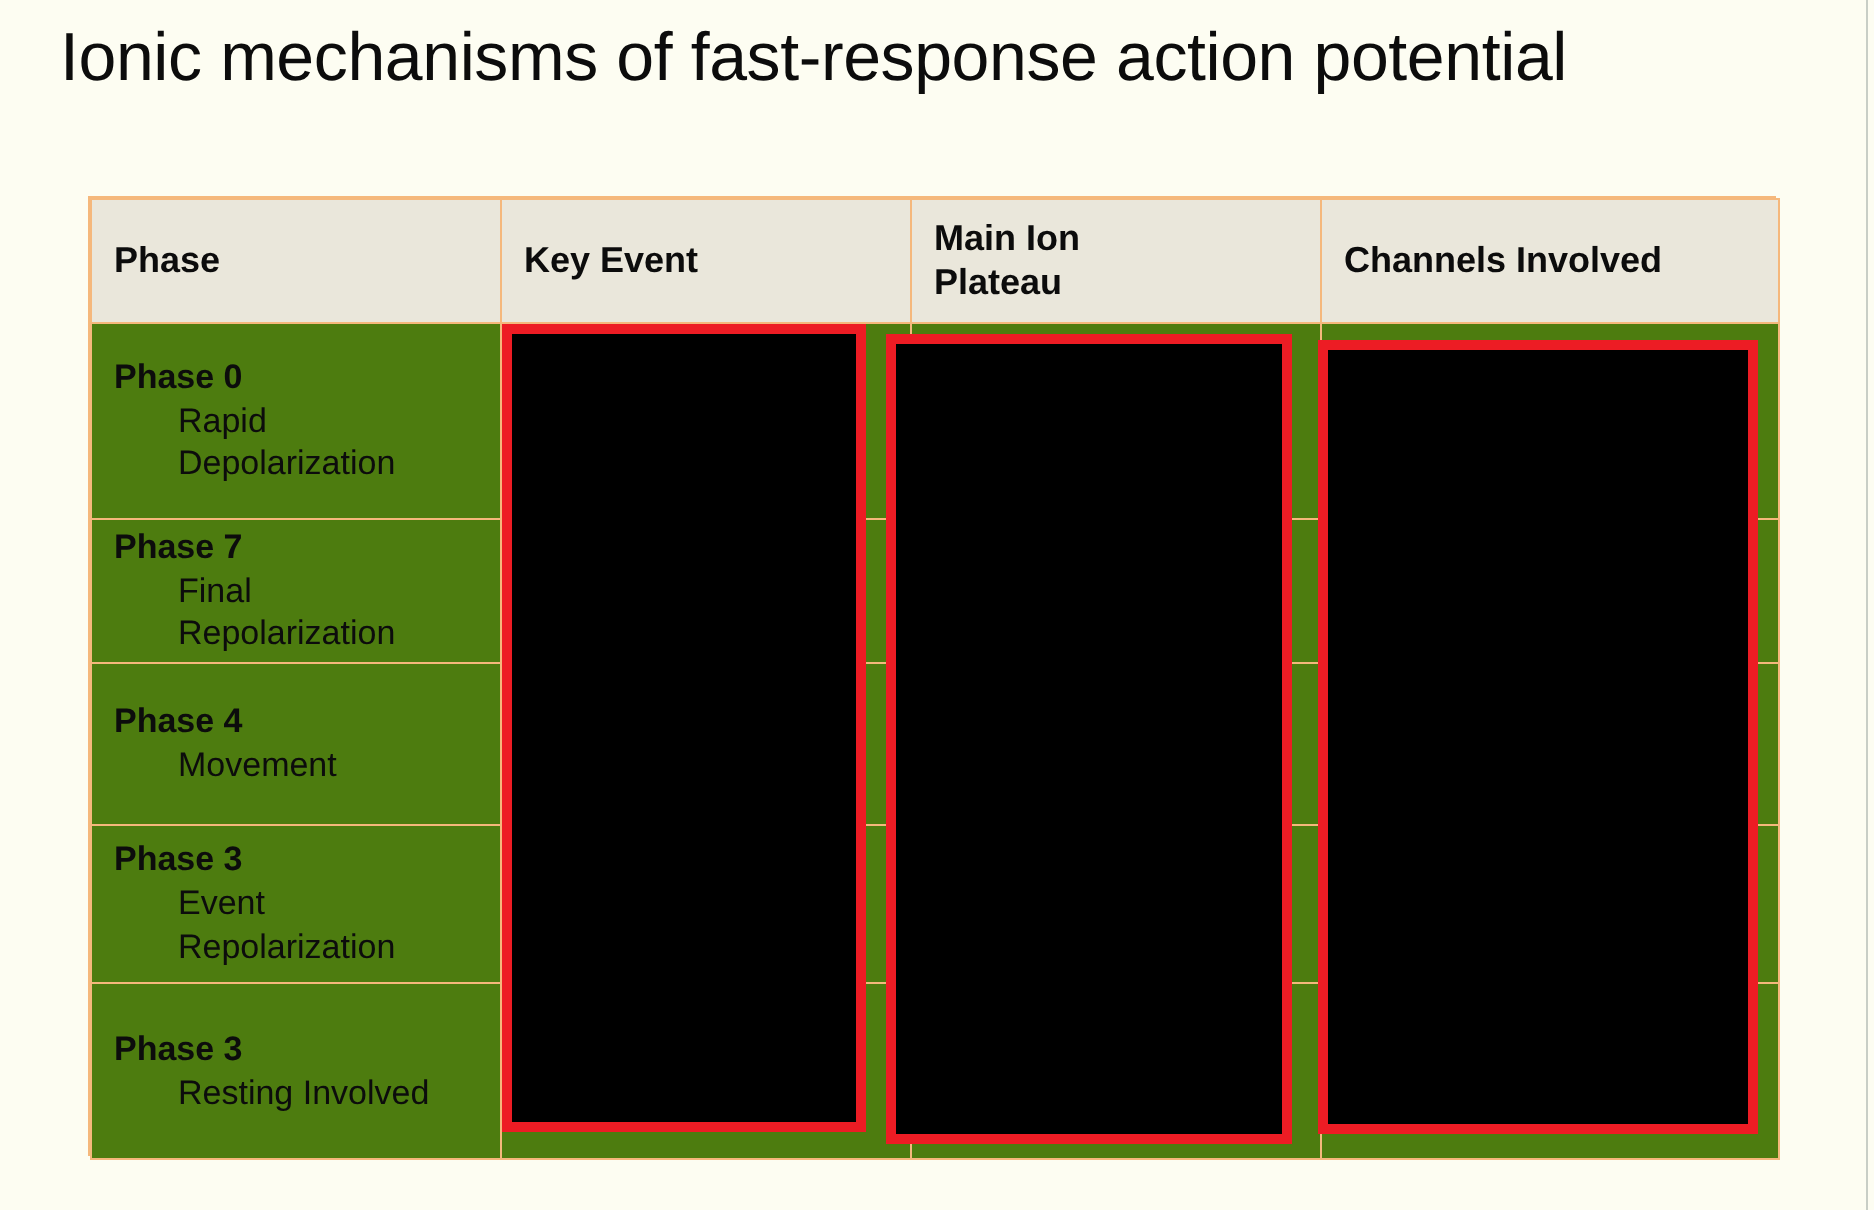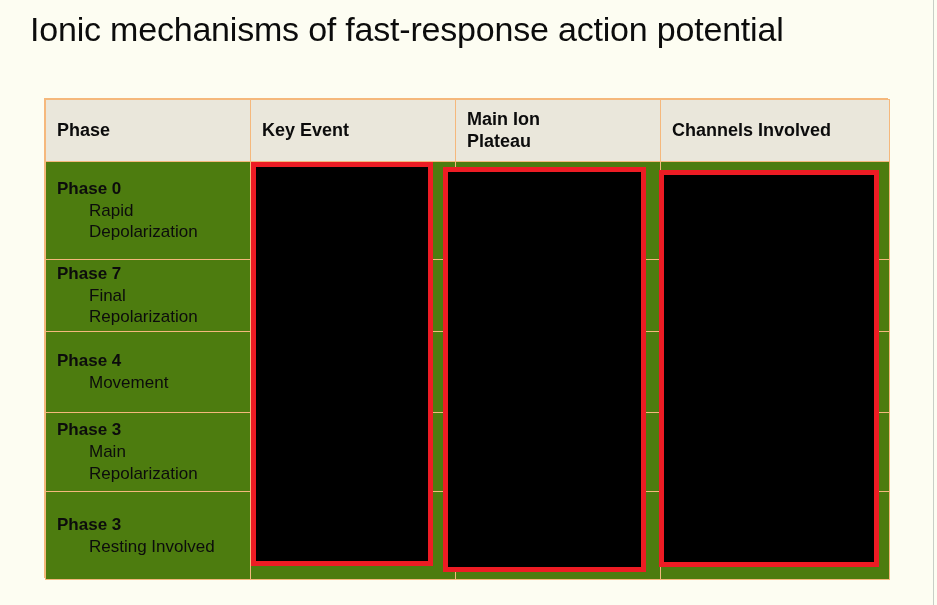--- a/index.html
+++ b/index.html
@@ -164,21 +164,21 @@
           <span class="ph-title">Phase 4</span>
           <span class="ph-sub">Movement</span>
         </td>
         <td></td>
         <td></td>
         <td></td>
       </tr>
       <tr class="r3">
         <td>
           <span class="ph-title">Phase 3</span>
-          <span class="ph-sub">Main Repolarization</span>
+          <span class="ph-sub">Event Repolarization</span>
         </td>
         <td></td>
         <td></td>
         <td></td>
       </tr>
       <tr class="r4">
         <td>
           <span class="ph-title">Phase 3</span>
           <span class="ph-sub">Resting Involved</span>
         </td>

